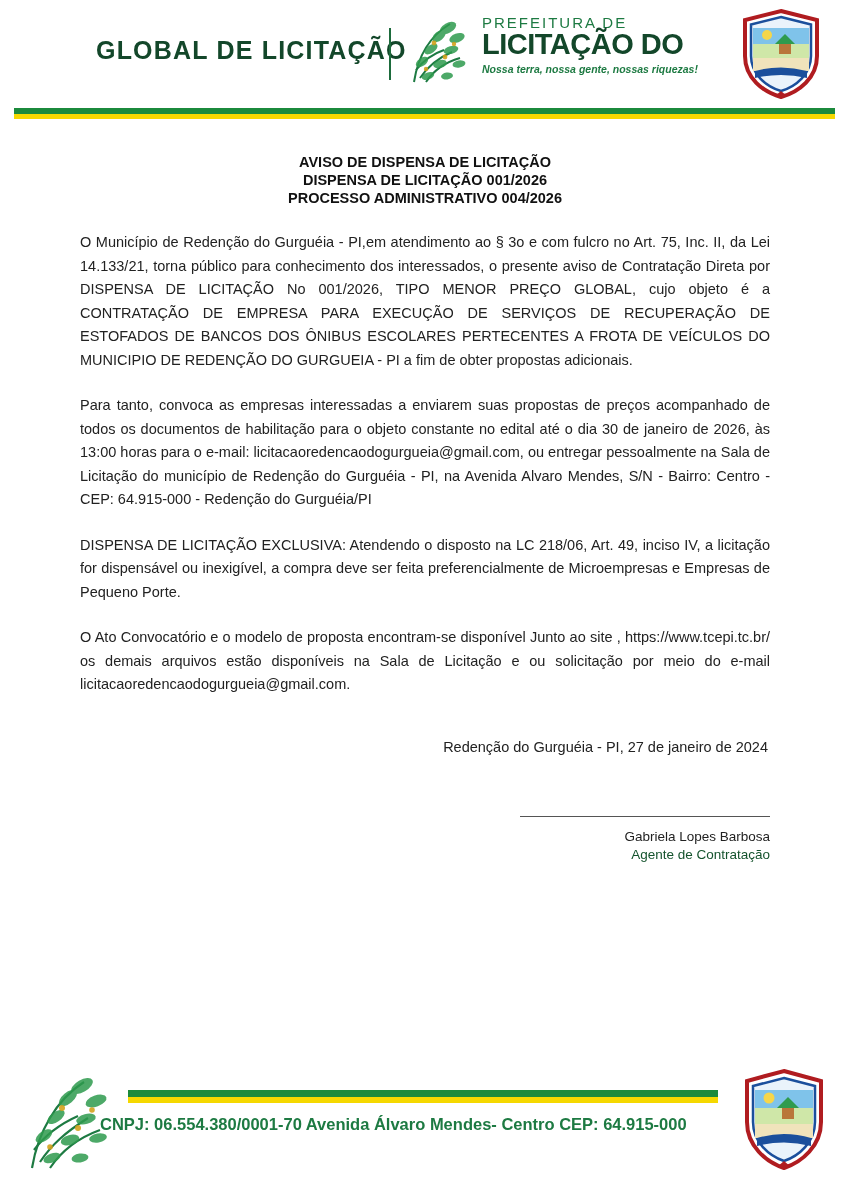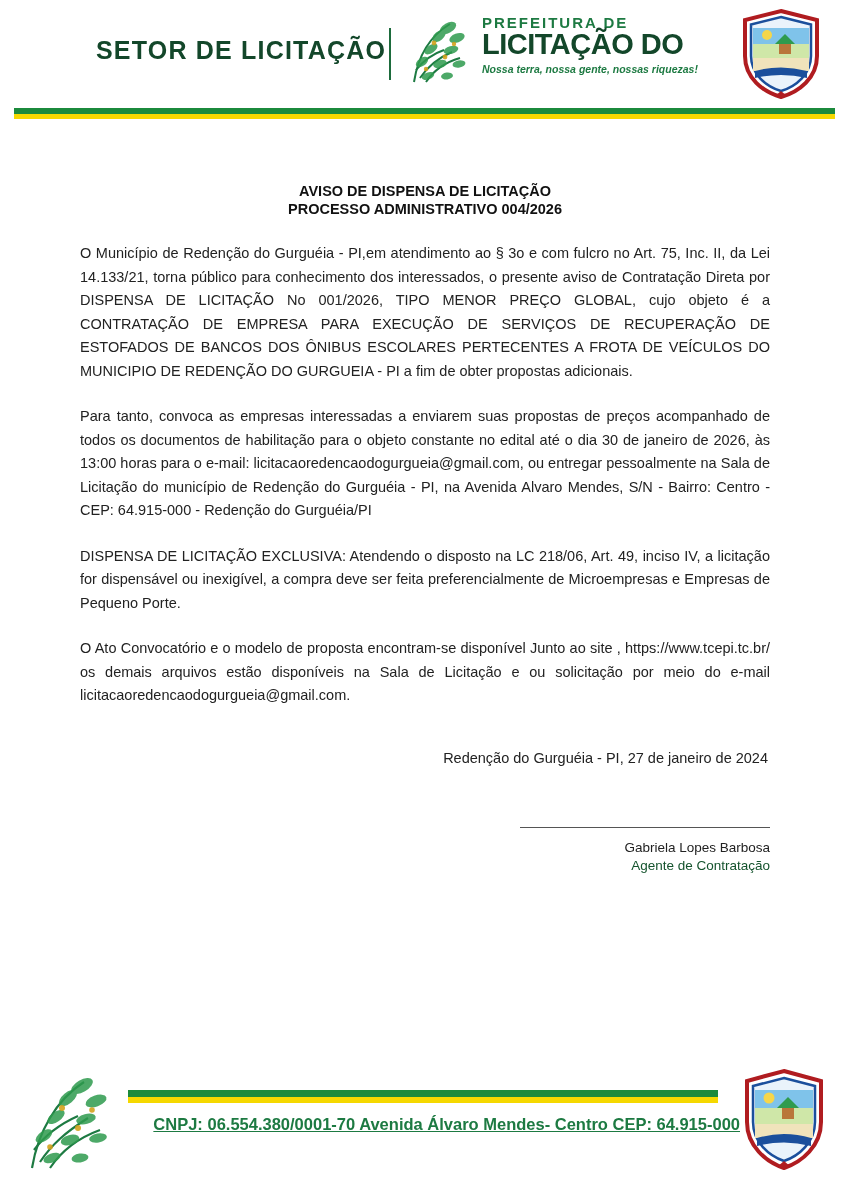--- a/index.html
+++ b/index.html
@@ -53,21 +53,21 @@
     position: absolute;
     left: 482px;
     top: 14px;
     width: 250px;
     text-align: left;
   }
   .prefeitura-small {
     font-size: 15px;
     letter-spacing: 2px;
     color: #1d7a42;
-    font-weight: bold;
+    font-weight: normal;
     font-family: "Liberation Sans", sans-serif;
   }
   .prefeitura-big {
     font-size: 29px;
     line-height: 27px;
     font-weight: bold;
     color: #13472a;
     letter-spacing: -0.5px;
     font-family: "Liberation Sans", sans-serif;
   }
@@ -104,21 +104,21 @@
     left: 0; top: 6px;
     width: 100%;
     height: 5px;
     background: #f5d800;
   }
 
   
   .doc {
     position: absolute;
     left: 80px;
-    top: 182px;
+    top: 153px;
     width: 690px;
   }
   .doc-title {
     text-align: center;
     font-weight: bold;
     font-size: 14.5px;
     line-height: 18px;
     color: #111111;
   }
   p.body-par {
@@ -175,29 +175,28 @@
     height: 13px;
   }
   .footer-bars .green {
     position: absolute; left: 0; top: 0; width: 100%; height: 7px; background: #1b8a3c;
   }
   .footer-bars .yellow {
     position: absolute; left: 0; top: 7px; width: 100%; height: 6px; background: #f5d800;
   }
   .footer-text {
     position: absolute;
-    left: 110px;
+    left: 100px;
     top: 52px;
     width: 630px;
-    text-align: right;
+    text-align: left;
     color: #1d7a42;
     font-weight: bold;
     font-size: 16.5px;
     line-height: 25px;
-    text-decoration: underline;
   }
   .footer-leaf {
     position: absolute;
     left: 18px;
     top: 10px;
     width: 104px;
     height: 108px;
   }
   .footer-brasao {
     position: absolute;
@@ -205,21 +204,21 @@
     top: 8px;
     width: 86px;
     height: 104px;
   }
 </style>
 </head>
 <body>
 
 <div class="header">
 
-  <div class="setor-title">SETOR DE LICITAÇÃO</div>
+  <div class="setor-title">GLOBAL DE LICITAÇÃO</div>
 
   <div class="vert-sep"></div>
 
   <span class="leaf-mark">
     <svg viewBox="0 0 72 74" width="72" height="74" aria-hidden="true">
       <g fill="none" stroke="#1d7a42" stroke-width="2">
         <path d="M10 66 C14 40 26 20 46 8"></path>
         <path d="M16 62 C24 50 34 42 48 36"></path>
         <path d="M12 54 C20 44 28 38 40 34"></path>
         <path d="M22 66 C30 54 42 46 56 42"></path>
@@ -269,20 +268,21 @@
   <div class="header-rule">
     <div class="green"></div>
     <div class="yellow"></div>
   </div>
 </div>
 
 <div class="doc">
 
   <div class="doc-title">
     <div>AVISO DE DISPENSA DE LICITAÇÃO</div>
+    <div>DISPENSA DE LICITAÇÃO 001/2026</div>
     <div>PROCESSO ADMINISTRATIVO 004/2026</div>
   </div>
 
   <p class="body-par first-par">O Município de Redenção do Gurguéia - PI,em atendimento ao § 3o e com fulcro no Art. 75, Inc. II, da Lei 14.133/21, torna público para conhecimento dos interessados, o presente aviso de Contratação Direta por DISPENSA DE LICITAÇÃO No 001/2026, TIPO MENOR PREÇO GLOBAL, cujo objeto é a CONTRATAÇÃO DE EMPRESA PARA EXECUÇÃO DE SERVIÇOS DE RECUPERAÇÃO DE ESTOFADOS DE BANCOS DOS ÔNIBUS ESCOLARES PERTECENTES A FROTA DE VEÍCULOS DO MUNICIPIO DE REDENÇÃO DO GURGUEIA - PI a fim de obter propostas adicionais.</p>
   <p class="body-par">Para tanto, convoca as empresas interessadas a enviarem suas propostas de preços acompanhado de todos os documentos de habilitação para o objeto constante no edital até o dia 30 de janeiro de 2026, às 13:00 horas para o e-mail: licitacaoredencaodogurgueia@gmail.com, ou entregar pessoalmente na Sala de Licitação do município de Redenção do Gurguéia - PI, na Avenida Alvaro Mendes, S/N - Bairro: Centro - CEP: 64.915-000 - Redenção do Gurguéia/PI</p>
   <p class="body-par">DISPENSA DE LICITAÇÃO EXCLUSIVA: Atendendo o disposto na LC 218/06, Art. 49, inciso IV, a licitação for dispensável ou inexigível, a compra deve ser feita preferencialmente de Microempresas e Empresas de Pequeno Porte.</p>
   <p class="body-par">O Ato Convocatório e o modelo de proposta encontram-se disponível Junto ao site , https://www.tcepi.tc.br/ os demais arquivos estão disponíveis na Sala de Licitação e ou solicitação por meio do e-mail licitacaoredencaodogurgueia@gmail.com.</p>
 
   <div class="date-line">Redenção do Gurguéia - PI, 27 de janeiro de 2024</div>
 

